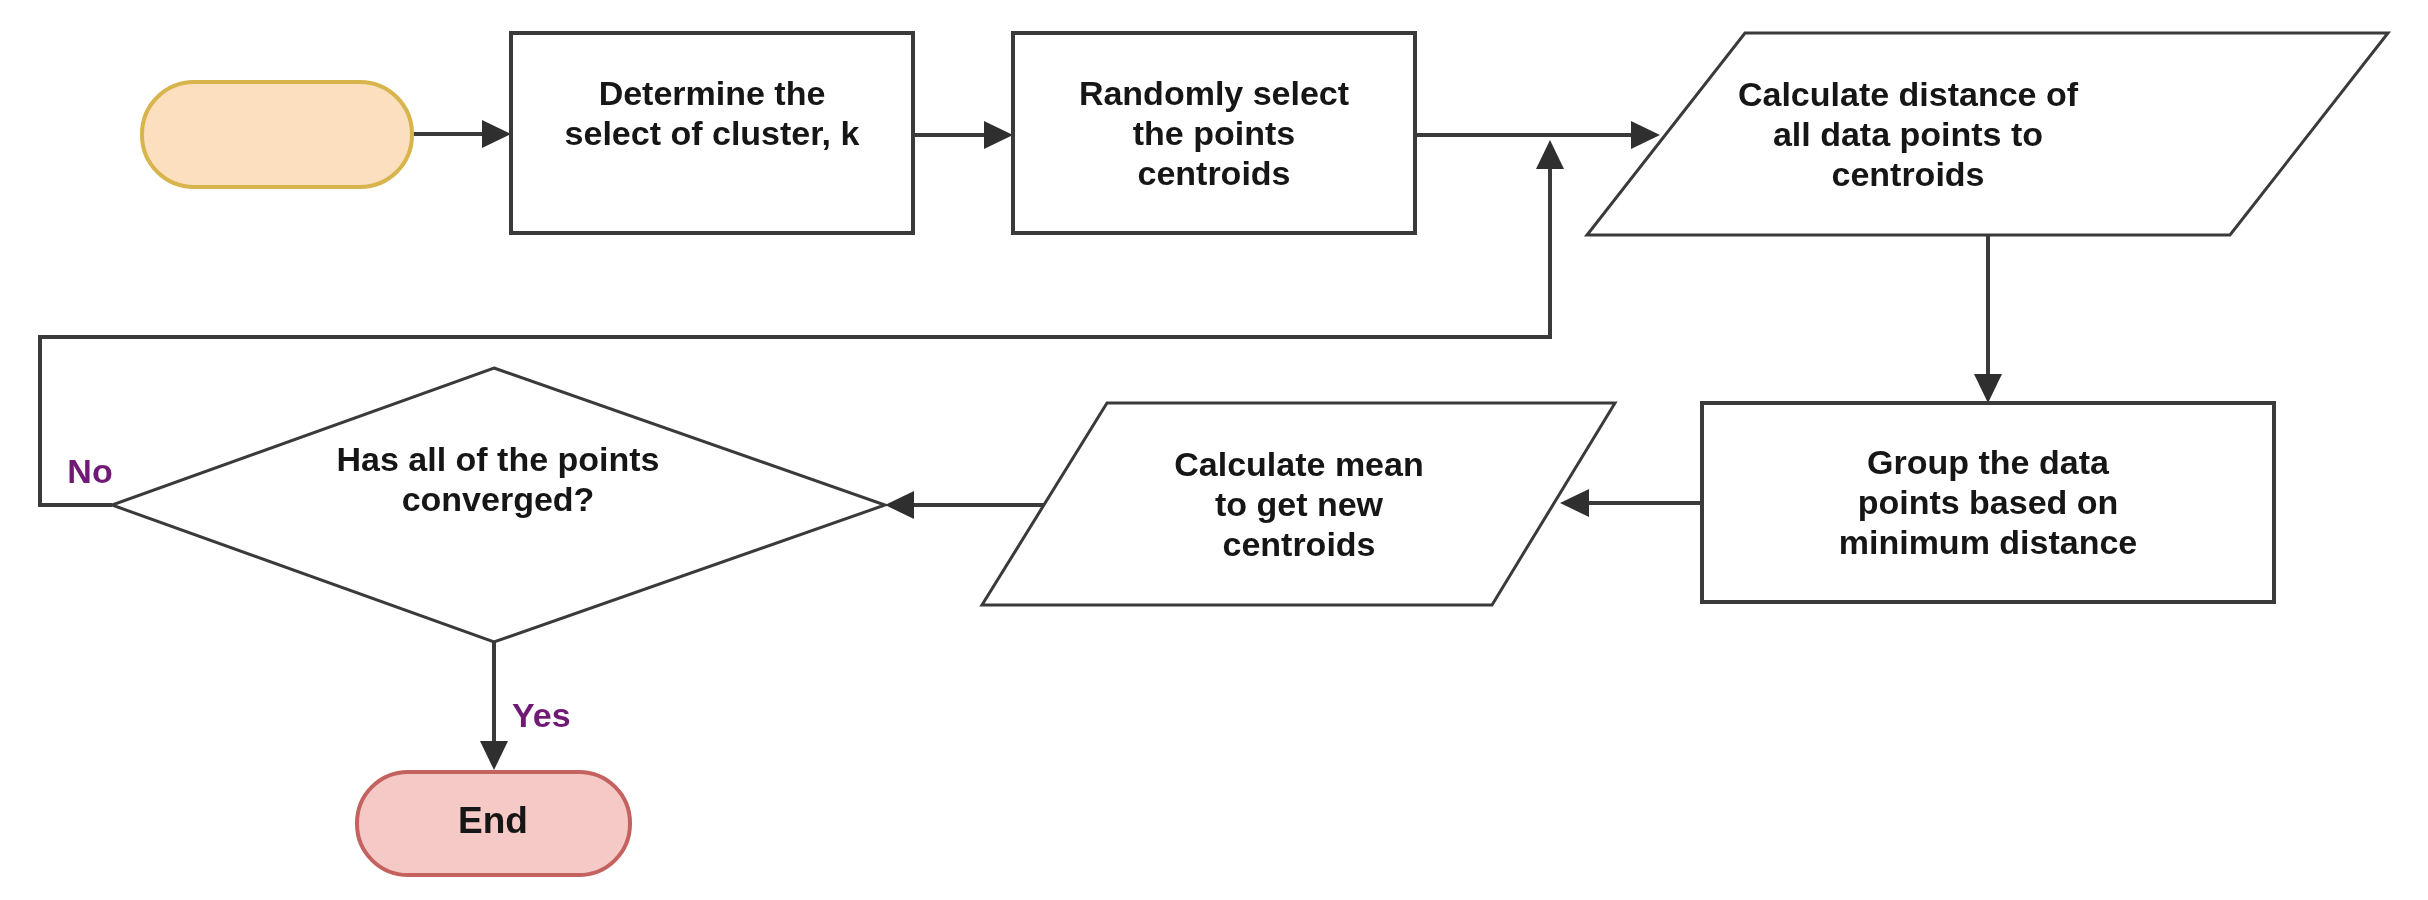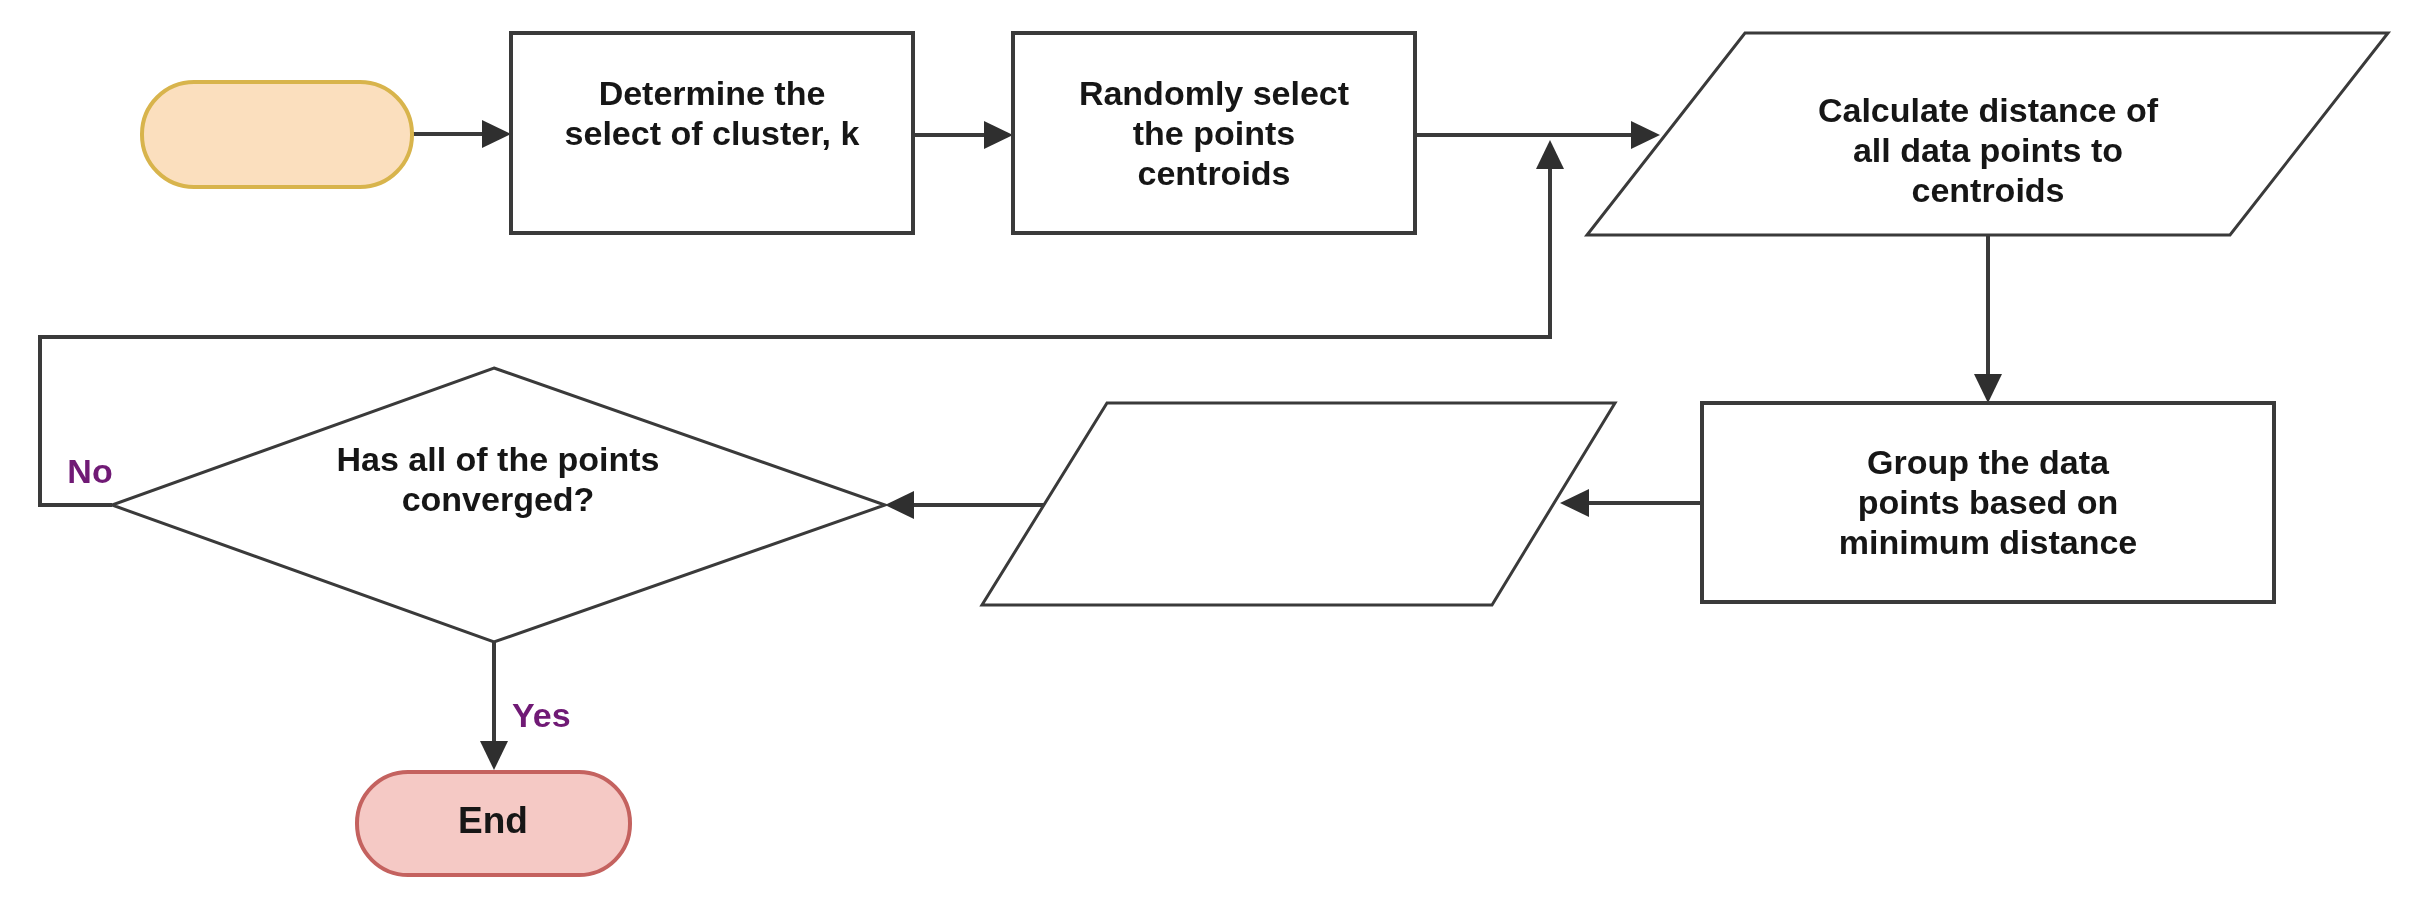--- a/index.html
+++ b/index.html
@@ -93,24 +93,25 @@
     <polygon points="494,368 885,505 494,642 112,505" stroke-width="3" fill="#ffffff" stroke="#3a3a3a"></polygon>
 
     <rect x="357" y="772" width="273" height="103" rx="51" ry="51" stroke-width="4" fill="#f5c9c5" stroke="#c4625f"></rect>
   </svg>
 
 
   <div class="node-label" style="left:557px;top:73px;width:310px;">Determine the select of cluster, k</div>
 
   <div class="node-label" style="left:1059px;top:73px;width:310px;">Randomly select the points centroids</div>
 
-  <div class="node-label" style="left:1808px;top:74px;width:360px;margin-top:16px;">Calculate distance of all data points to centroids</div>
+  <div class="node-label" style="left:1728px;top:74px;width:360px;">Calculate distance of all data points to centroids</div>
 
   <div class="node-label" style="left:1818px;top:442px;width:340px;">Group the  data points based on minimum distance</div>
 
+  <div class="node-label" style="left:1154px;top:444px;width:290px;">Calculate mean to get new centroids</div>
 
   <div class="node-label" style="left:278px;top:439px;width:440px;">Has all of the points converged?</div>
 
   <div class="node-label terminator-label" style="left:373px;top:801px;width:240px;">End</div>
 
   <div class="edge-label" style="left:40px;top:452px;width:100px;">No</div>
 
   <div class="edge-label" style="left:512px;top:696px;width:110px;text-align:left;">Yes</div>
 
 </div>

